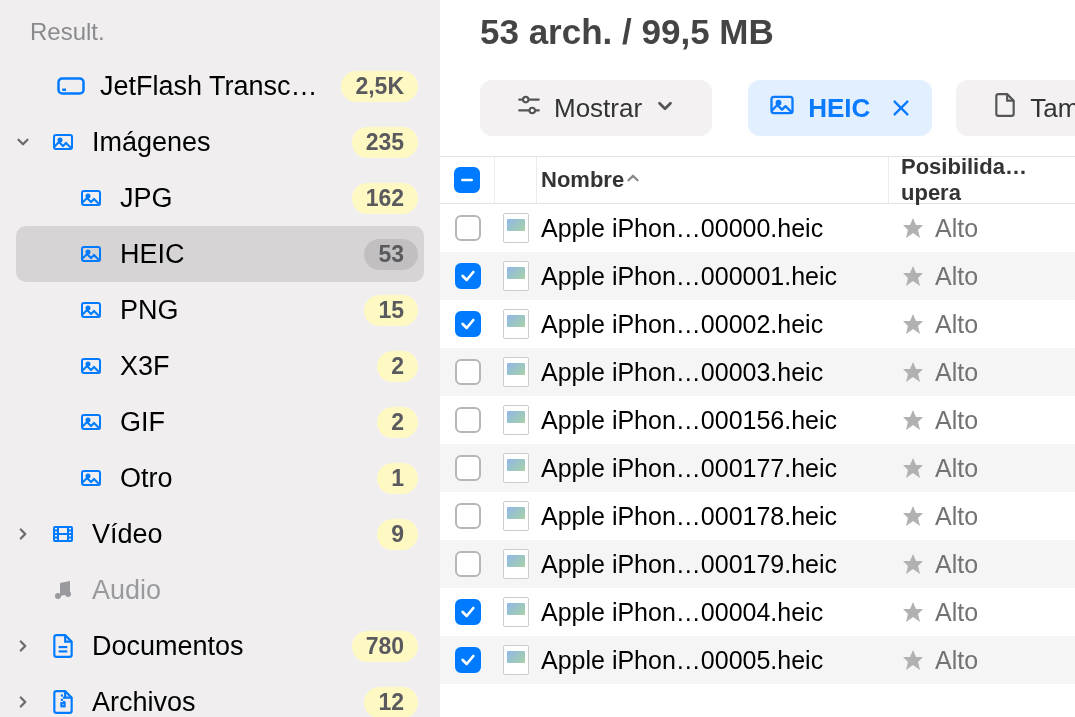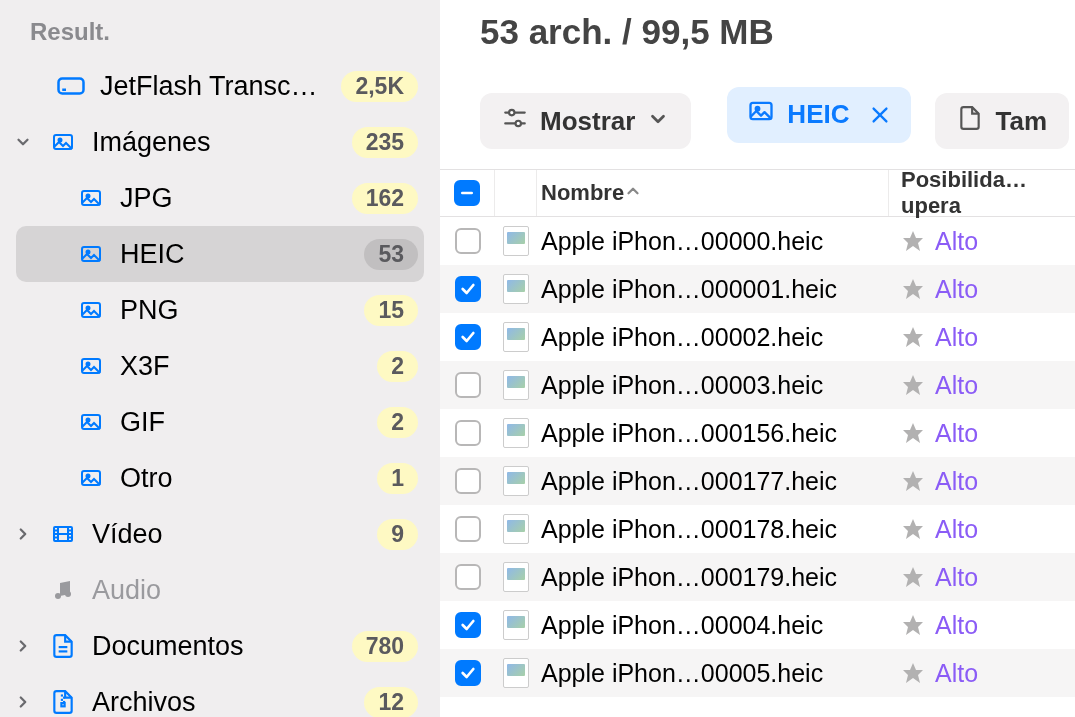--- a/index.html
+++ b/index.html
@@ -15,21 +15,21 @@
     
     
     .sidebar {
       width: 440px;
       background: #f0eeef;
       padding-top: 18px;
       overflow-y: auto;
     }
     .sidebar-title {
       font-size: 24px;
-      font-weight: 700;
+      font-weight: 400;
       color: #8a8a8e;
       padding: 0 30px 12px;
     }
     .sidebar-item {
       display: flex;
       align-items: center;
       height: 56px;
       padding-right: 22px;
       cursor: pointer;
       gap: 14px;
@@ -98,29 +98,28 @@
       display: flex;
       align-items: center;
       gap: 18px;
       padding: 0 40px 20px;
     }
     .toolbar-btn {
       display: inline-flex;
       align-items: center;
       gap: 12px;
       height: 56px;
-      padding: 0 22px;
+      padding: 0 36px;
       border: none;
       border-radius: 12px;
       background: #f3f1f2;
       font-size: 26px;
-      font-weight: 700;
+      font-weight: 400;
       color: #333;
       cursor: pointer;
-      margin-top: 13px;
     }
     .toolbar-divider {
       width: 1px;
       height: 40px;
       background: #d6d4d5;
     }
     .filter-chip {
       display: inline-flex;
       align-items: center;
       gap: 12px;
@@ -167,21 +166,21 @@
     .row {
       display: flex;
       align-items: center;
       height: 48px;
     }
     .row.alt { background: #f6f5f5; }
     .td { display: flex; align-items: center; padding: 0 12px; }
     .td.col-check { width: 55px; justify-content: center; padding:0;}
     .td.col-icon { width: 42px; justify-content:center; padding:0; }
     .td.col-name { flex: 1; font-size: 25px; padding-left: 4px; white-space:nowrap; overflow:hidden; }
-    .td.col-prob { width: 186px; font-size: 25px; color: #8b5cf6; gap: 10px; }
+    .td.col-prob { width: 186px; font-size: 25px; color: #737373; gap: 10px; }
     
     .checkbox {
       width: 26px;
       height: 26px;
       border: 2px solid #b8b7b7;
       border-radius: 6px;
       display: inline-flex;
       align-items: center;
       justify-content: center;
       background: #fff;

